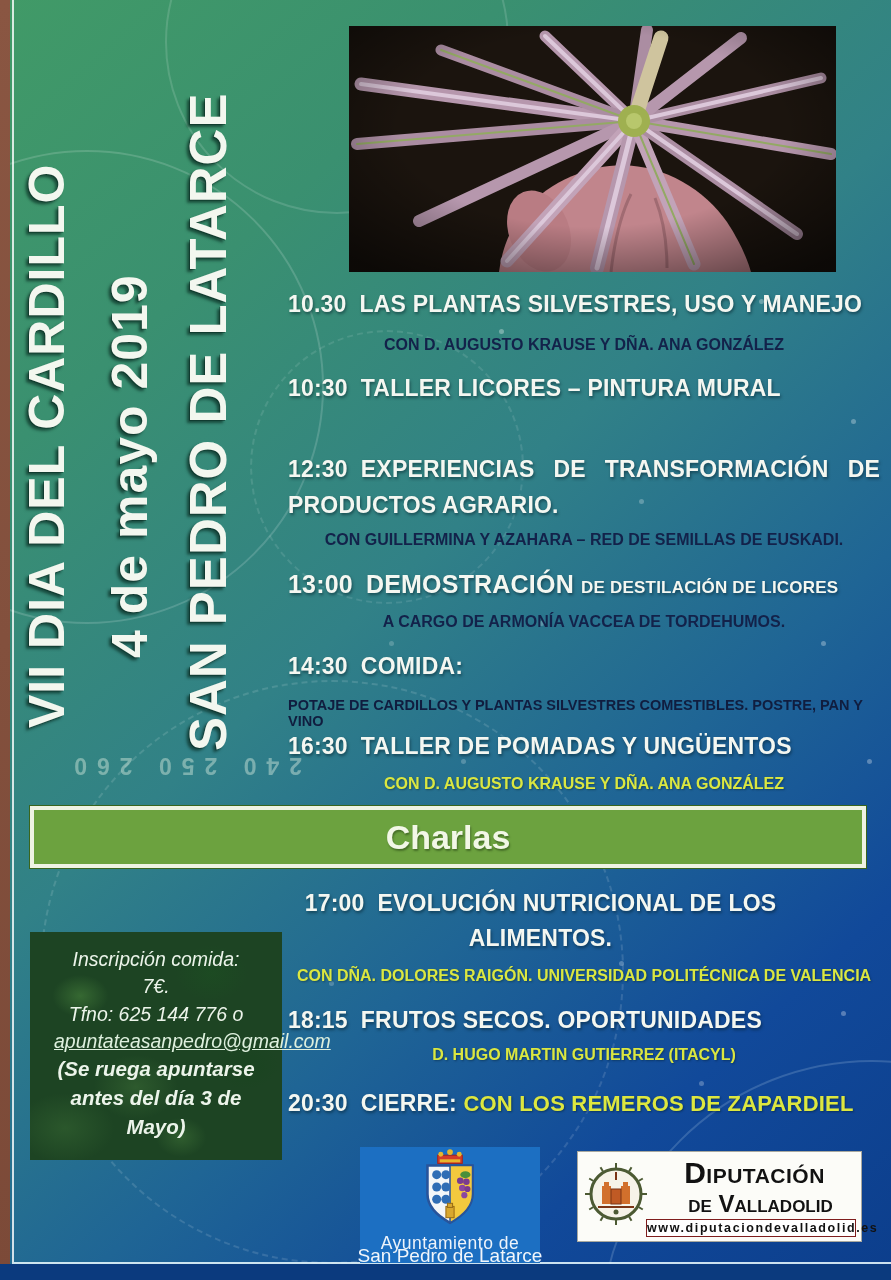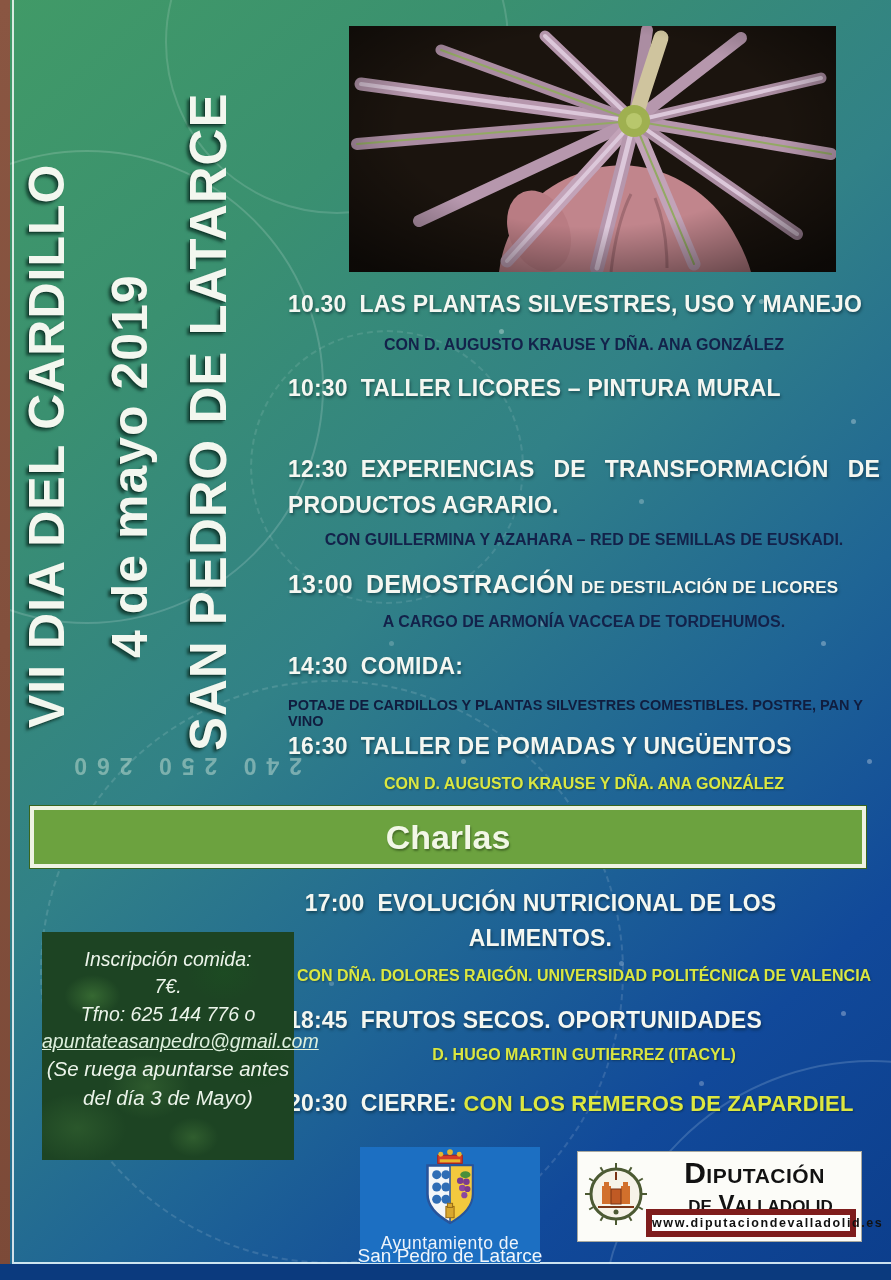--- a/index.html
+++ b/index.html
@@ -49,43 +49,43 @@
   .suffix-yel{color:#dde73f;font-size:22px;text-shadow:1px 1px 2px rgba(0,25,35,.45);}
   .note{position:absolute;left:288px;width:592px;color:#13224a;font-weight:700;font-size:16px;text-align:center;text-shadow:none;}
   .note.yellow{color:#dbe740;text-shadow:1px 1px 2px rgba(0,25,35,.4);}
   .note.wide{font-size:14.5px;text-align:left;color:#101d3f;}
   
   .banner{position:absolute;left:30px;top:806px;width:828px;height:54px;background:#6ca23f;
     border:4px solid #eef3e3;outline:1px solid #39651d;box-sizing:content-box;
     display:flex;align-items:center;justify-content:center;
     font-size:34px;font-weight:700;color:#f2f7e6;text-shadow:1px 2px 2px rgba(40,70,20,.55);text-align:center;}
   
-  .insc{position:absolute;left:42px;top:932px;width:252px;height:228px;box-sizing:border-box;
-    padding:14px 0;text-align:center;color:#ecf4ea;font-style:italic;font-size:19.5px;line-height:1.4;
+  .insc{position:absolute;left:30px;top:932px;width:252px;height:228px;box-sizing:border-box;
+    padding:14px 24px;text-align:center;color:#ecf4ea;font-style:italic;font-size:19.5px;line-height:1.4;
     background:
       radial-gradient(40px 30px at 20% 28%,rgba(74,134,62,.55),transparent 70%),
       radial-gradient(52px 40px at 72% 18%,rgba(28,78,34,.65),transparent 70%),
       radial-gradient(60px 46px at 42% 68%,rgba(62,112,56,.5),transparent 70%),
       radial-gradient(46px 36px at 86% 58%,rgba(24,68,30,.6),transparent 70%),
       radial-gradient(70px 50px at 14% 86%,rgba(56,106,52,.5),transparent 70%),
       radial-gradient(36px 28px at 60% 90%,rgba(70,124,60,.45),transparent 70%),
       #1d4423;}
-  .insc .bold{font-weight:400;font-size:20.5px;text-align:center;}
+  .insc .bold{font-weight:700;font-size:20.5px;text-align:center;}
   .insc a{color:#def0de;text-decoration:underline;cursor:pointer;}
   
   .ayto{position:absolute;left:360px;top:1127px;width:180px;height:116px;background:#1c6fc2;
     display:flex;flex-direction:column;align-items:center;justify-content:flex-start;margin-top:20px;}
   .ayto-label{margin-top:2px;color:#eef4fb;font-size:17.5px;font-weight:400;letter-spacing:.5px;}
   .sanpedro{position:absolute;left:322px;top:1245px;width:256px;text-align:center;font-size:19px;color:#f2f6fb;}
   .dip{position:absolute;left:577px;top:1151px;width:283px;height:89px;background:#fcfcf8;border:1px solid #a9a99f;}
   .dip-name1{position:absolute;left:72px;top:4px;right:2px;text-align:center;font-variant:small-caps;
     font-weight:800;font-size:30px;color:#121212;letter-spacing:.5px;}
   .dip-name2{position:absolute;left:84px;top:38px;right:2px;text-align:center;font-variant:small-caps;
     font-weight:800;font-size:24px;color:#121212;}
-  .dip-url{position:absolute;left:68px;right:5px;bottom:4px;border:6px solid #7f1d1d;background:#fff;
+  .dip-url{position:absolute;left:68px;right:5px;bottom:4px;border:1px solid #7f1d1d;background:#fff;
     font-size:12.5px;font-weight:700;letter-spacing:1.6px;color:#111;padding:1px 0;}
 </style>
 </head>
 <body>
 
 <div class="poster">
 
   <div class="circ c1"></div>
   <div class="circ c2"></div>
   <div class="circ c3"></div>
@@ -181,21 +181,21 @@
   <div class="banner">
     <span>Charlas</span>
   </div>
 
   <div class="trow narrow" style="top:886px">
     <span class="time">17:00</span><span>EVOLUCIÓN NUTRICIONAL DE LOS ALIMENTOS.</span>
   </div>
   <div class="note yellow" style="top:967px">CON DÑA. DOLORES RAIGÓN. UNIVERSIDAD POLITÉCNICA DE VALENCIA</div>
 
   <div class="trow" style="top:1003px">
-    <span class="time">18:45</span><span>FRUTOS SECOS. OPORTUNIDADES</span>
+    <span class="time">18:15</span><span>FRUTOS SECOS. OPORTUNIDADES</span>
   </div>
   <div class="note yellow" style="top:1046px">D. HUGO MARTIN GUTIERREZ (ITACYL)</div>
 
   <div class="trow" style="top:1086px">
     <span class="time">20:30</span><span>CIERRE:</span>
     <span class="suffix-yel">CON LOS REMEROS DE ZAPARDIEL</span>
   </div>
 
   <div class="insc">
     <div>Inscripción comida:</div>

